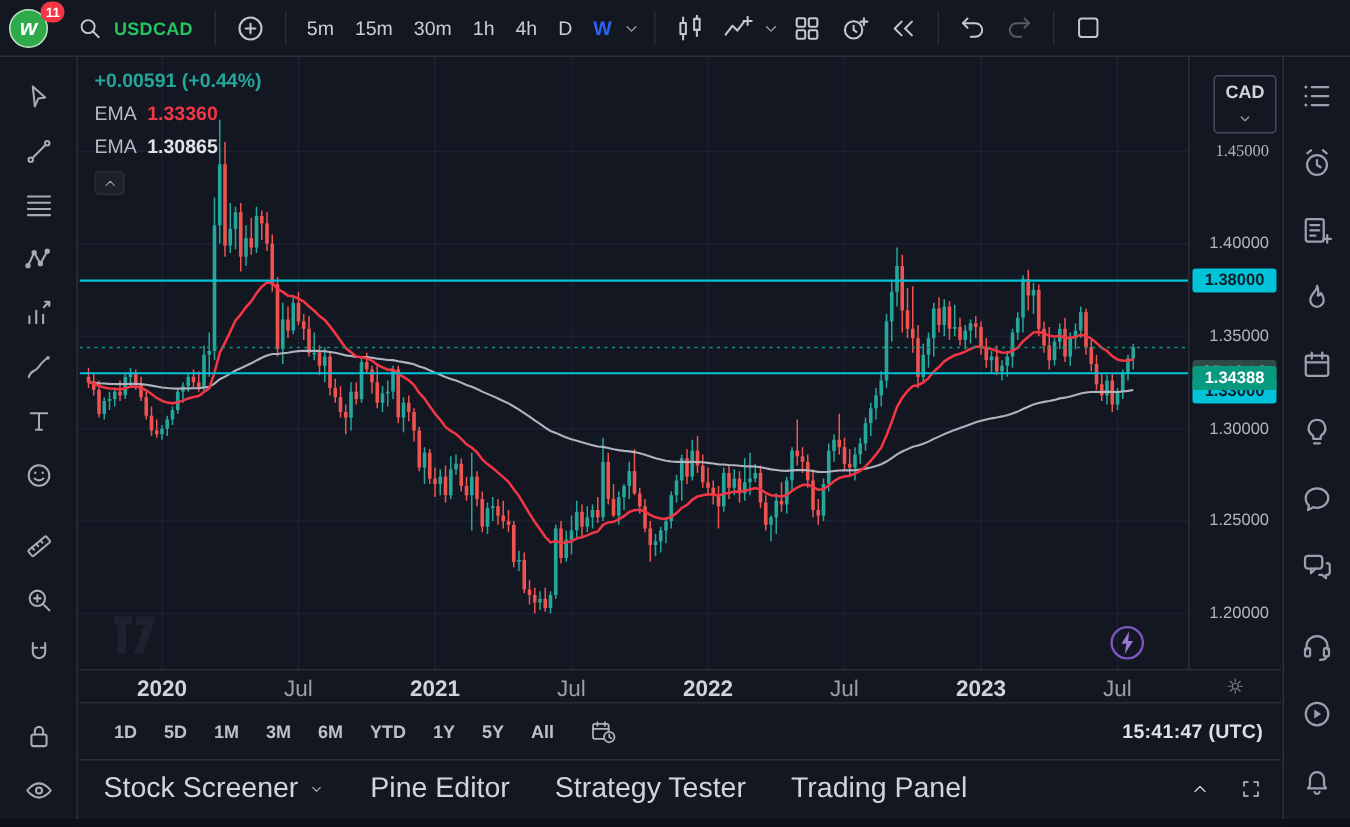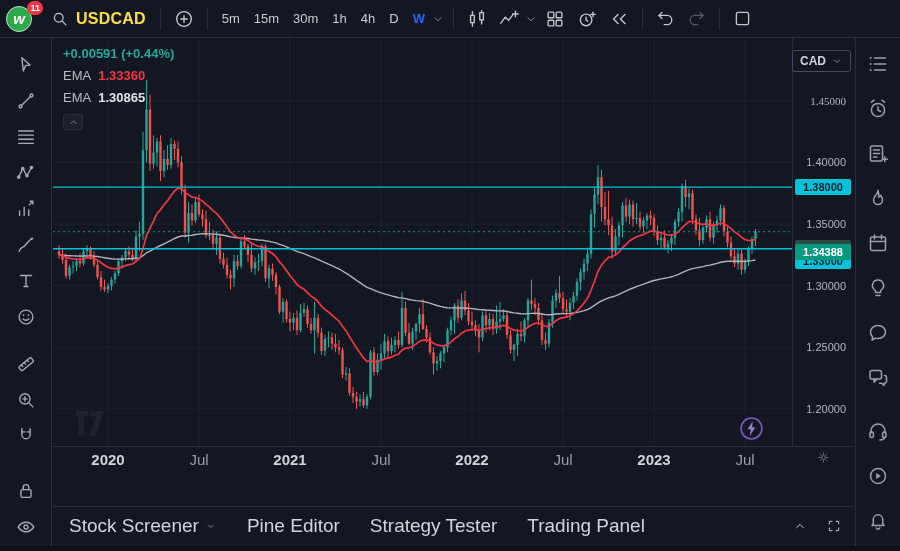--- a/index.html
+++ b/index.html
@@ -22,21 +22,21 @@
     font-size:15px; font-weight:700; font-style:italic; border:1.5px solid #bfe8c8;
   }
   .badge {
     position:absolute; top:-4px; right:-7px; min-width:15px; height:14px; border-radius:8px;
     background:#f23645; color:#fff; font-size:9px; font-weight:700;
     display:flex; align-items:center; justify-content:center; padding:0 3px;
   }
   .ic { display:flex; align-items:center; justify-content:center; color:#c3c7ce; }
   .ic svg { stroke:currentColor; fill:none; stroke-width:1.5; stroke-linecap:round; stroke-linejoin:round; }
   .tb-btn { display:flex; align-items:center; gap:6px; padding:4px 6px; border-radius:4px; cursor:pointer; }
-  .symbol { font-size:16px; font-weight:700; color:#fde047; letter-spacing:.2px; }
+  .symbol { font-size:12px; font-weight:700; color:#22c55e; letter-spacing:.2px; }
   .sep { width:1px; height:22px; background:#2a2e39; margin:0 6px; flex:0 0 auto; }
   .tf { padding:4px 6px; font-size:13px; color:#c9cdd4; border-radius:4px; cursor:pointer; }
   .tf.active { color:#2962ff; font-weight:700; }
   .ic-btn { padding:4px; border-radius:4px; cursor:pointer; background:none; border:none; }
   .caret-sm { margin-left:-2px; color:#9aa0ab; }
   .dim { color:#565a64; }
   .account { margin-left:auto; display:flex; flex-direction:column; align-items:flex-end; padding-right:4px; line-height:1.1; }
   .account-name { font-size:13px; color:#d6d9de; max-width:98px; white-space:nowrap; overflow:hidden; }
   .save-link { font-size:11px; color:#2962ff; margin-top:1px; margin-right:14px; cursor:pointer; }
   
@@ -93,21 +93,21 @@
   .v-red { color:#f23645; font-weight:600; }
   .v-light { color:#dfe2e8; font-weight:600; }
   .collapse-btn {
     margin-top:6px; width:20px; height:16px; border:1px solid #2a2e39; border-radius:3px;
     background:#1b202b; color:#9aa0ab; display:flex; align-items:center; justify-content:center; cursor:pointer;
   }
   .collapse-btn svg { stroke:currentColor; fill:none; stroke-width:1.6; stroke-linecap:round; }
   .currency-select {
     position:absolute; top:12px; right:3px; z-index:9; display:flex; align-items:center; gap:5px;
     border:1px solid #434a59; border-radius:3px; padding:3px 7px; background:#131722;
-    color:#d1d4dc; font-size:12px; font-weight:600; cursor:pointer;
+    color:#d1d4dc; font-size:12px; font-weight:600; cursor:pointer;flex-direction:column;
   }
   .currency-select svg { stroke:#9aa0ab; fill:none; stroke-width:1.6; stroke-linecap:round; stroke-linejoin:round; }
   .watermark { position:absolute; left:22px; top:372px; z-index:2; opacity:.9; }
   .lightning { position:absolute; left:686px; top:378px; z-index:8; cursor:pointer; }
   
   .range-bar {
     position:absolute; top:430px; left:0; right:0; height:38px;
     border-top:1px solid #2a2e39; display:flex; align-items:center; padding:0 12px 0 16px; gap:4px;
     background:#131722;
   }
@@ -897,20 +897,40 @@
           <div class="tlabel" style="left: 692px;">Jul</div>
         </div>
       <div class="axis-corner">
         <svg width="15" height="15" viewBox="0 0 24 24">
             <circle cx="12" cy="12" r="3.2"></circle>
             <path d="M12 4.5V7M12 17v2.5M4.5 12H7M17 12h2.5M6.7 6.7l1.8 1.8M15.5 15.5l1.8 1.8M17.3 6.7l-1.8 1.8M8.5 15.5l-1.8 1.8"></path>
           </svg>
       </div>
     </div>
 
+    <div class="range-bar">
+      <div class="range-btn">1D</div>
+      <div class="range-btn">5D</div>
+      <div class="range-btn">1M</div>
+      <div class="range-btn">3M</div>
+      <div class="range-btn">6M</div>
+      <div class="range-btn">YTD</div>
+      <div class="range-btn">1Y</div>
+      <div class="range-btn">5Y</div>
+      <div class="range-btn">All</div>
+      <div class="goto-date">
+        <svg width="20" height="20" viewBox="0 0 24 24">
+            <rect x="4" y="5.5" width="12.5" height="12" rx="1.5"></rect>
+            <path d="M7.5 4v3M13.5 4v3M4 9.5h12.5"></path>
+            <circle cx="17" cy="16" r="4.2" fill="#131722"></circle>
+            <path d="M17 13.8V16l1.6 1"></path>
+          </svg>
+      </div>
+      <div class="clock">15:41:47 (UTC)</div>
+    </div>
 
     <div class="tabs-bar">
       <div class="tab">
         <span>Stock Screener</span>
         <svg width="12" height="12" viewBox="0 0 24 24">
             <path d="M7 10l5 5 5-5"></path>
           </svg>
       </div>
       <div class="tab">
         <span>Pine Editor</span>

